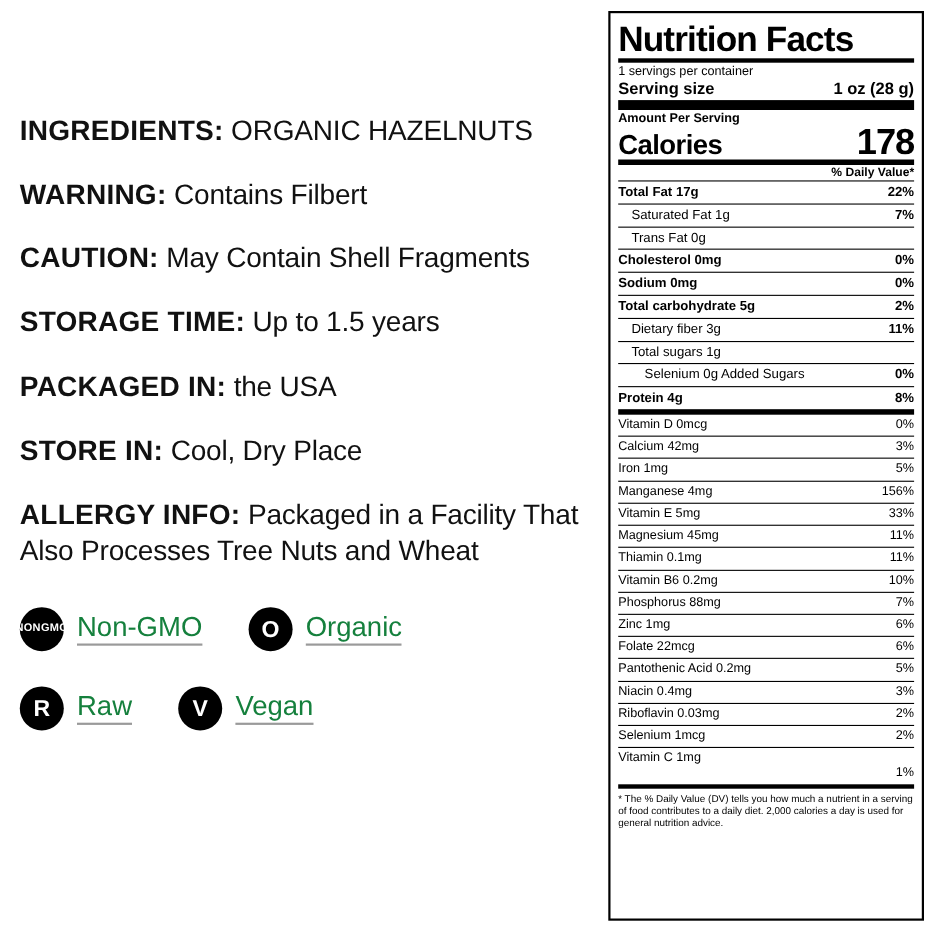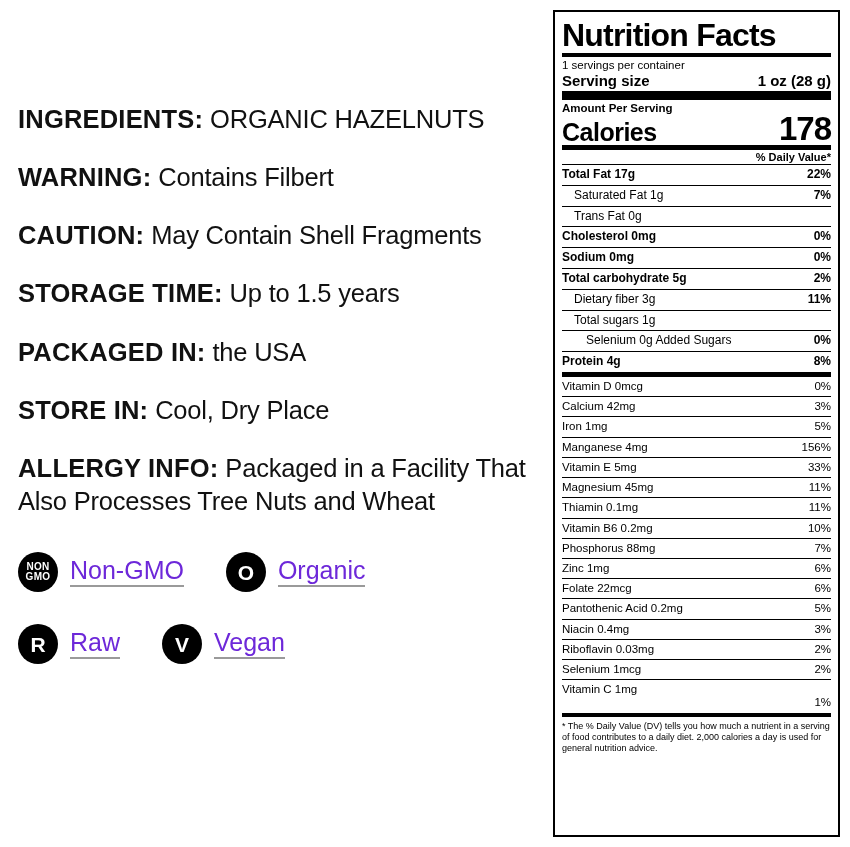--- a/index.html
+++ b/index.html
@@ -63,30 +63,30 @@
     display: flex;
     align-items: center;
     justify-content: center;
     flex: 0 0 auto;
     font-weight: 700;
     line-height: 1;
     text-align: center;
   }
   .badge-circle.two-line {
     font-size: 10px;
-    flex-direction: column;
+    flex-direction: row;
     letter-spacing: 0.3px;
   }
   .badge-circle.one-line {
     font-size: 21px;
   }
   .badge-label {
     font-size: 25px;
     margin-left: 12px;
-    color: #6d28d9;
+    color: #15803d;
     border-bottom: 2px solid #9a9a9a;
     padding-bottom: 1px;
     line-height: 1.1;
   }
 
   
   #nutrition-panel {
     position: absolute;
     left: 553px;
     top: 10px;

